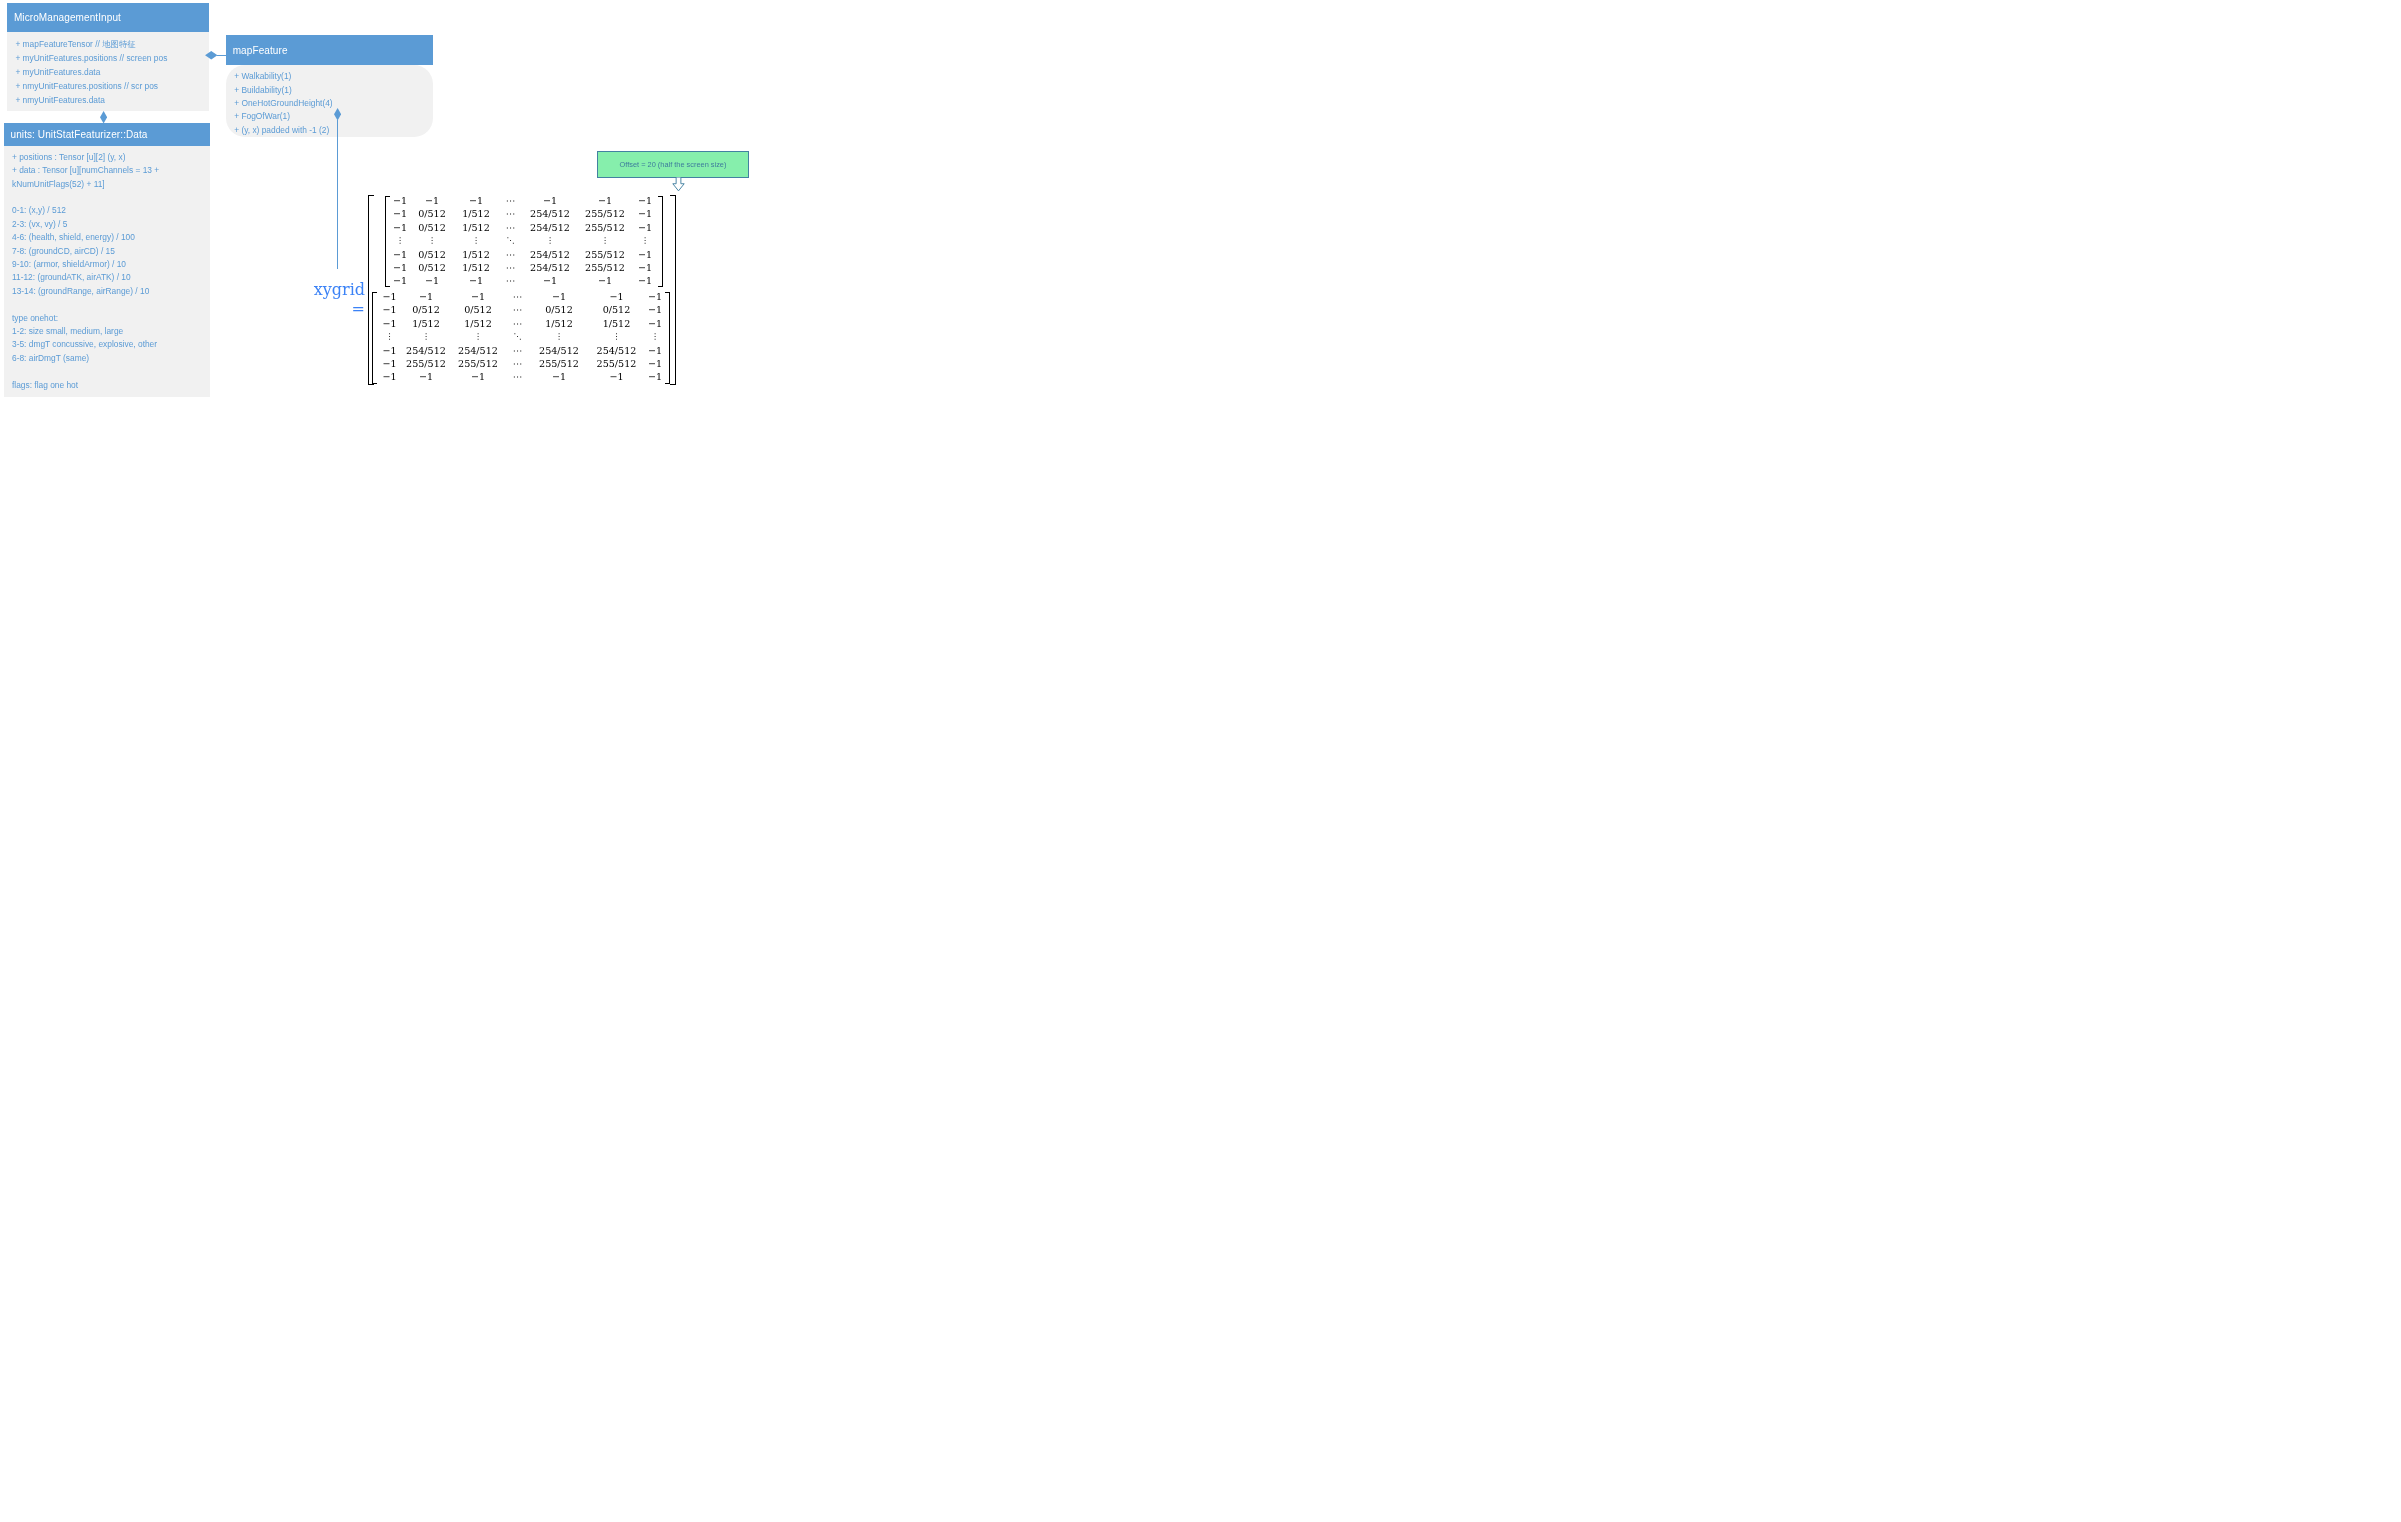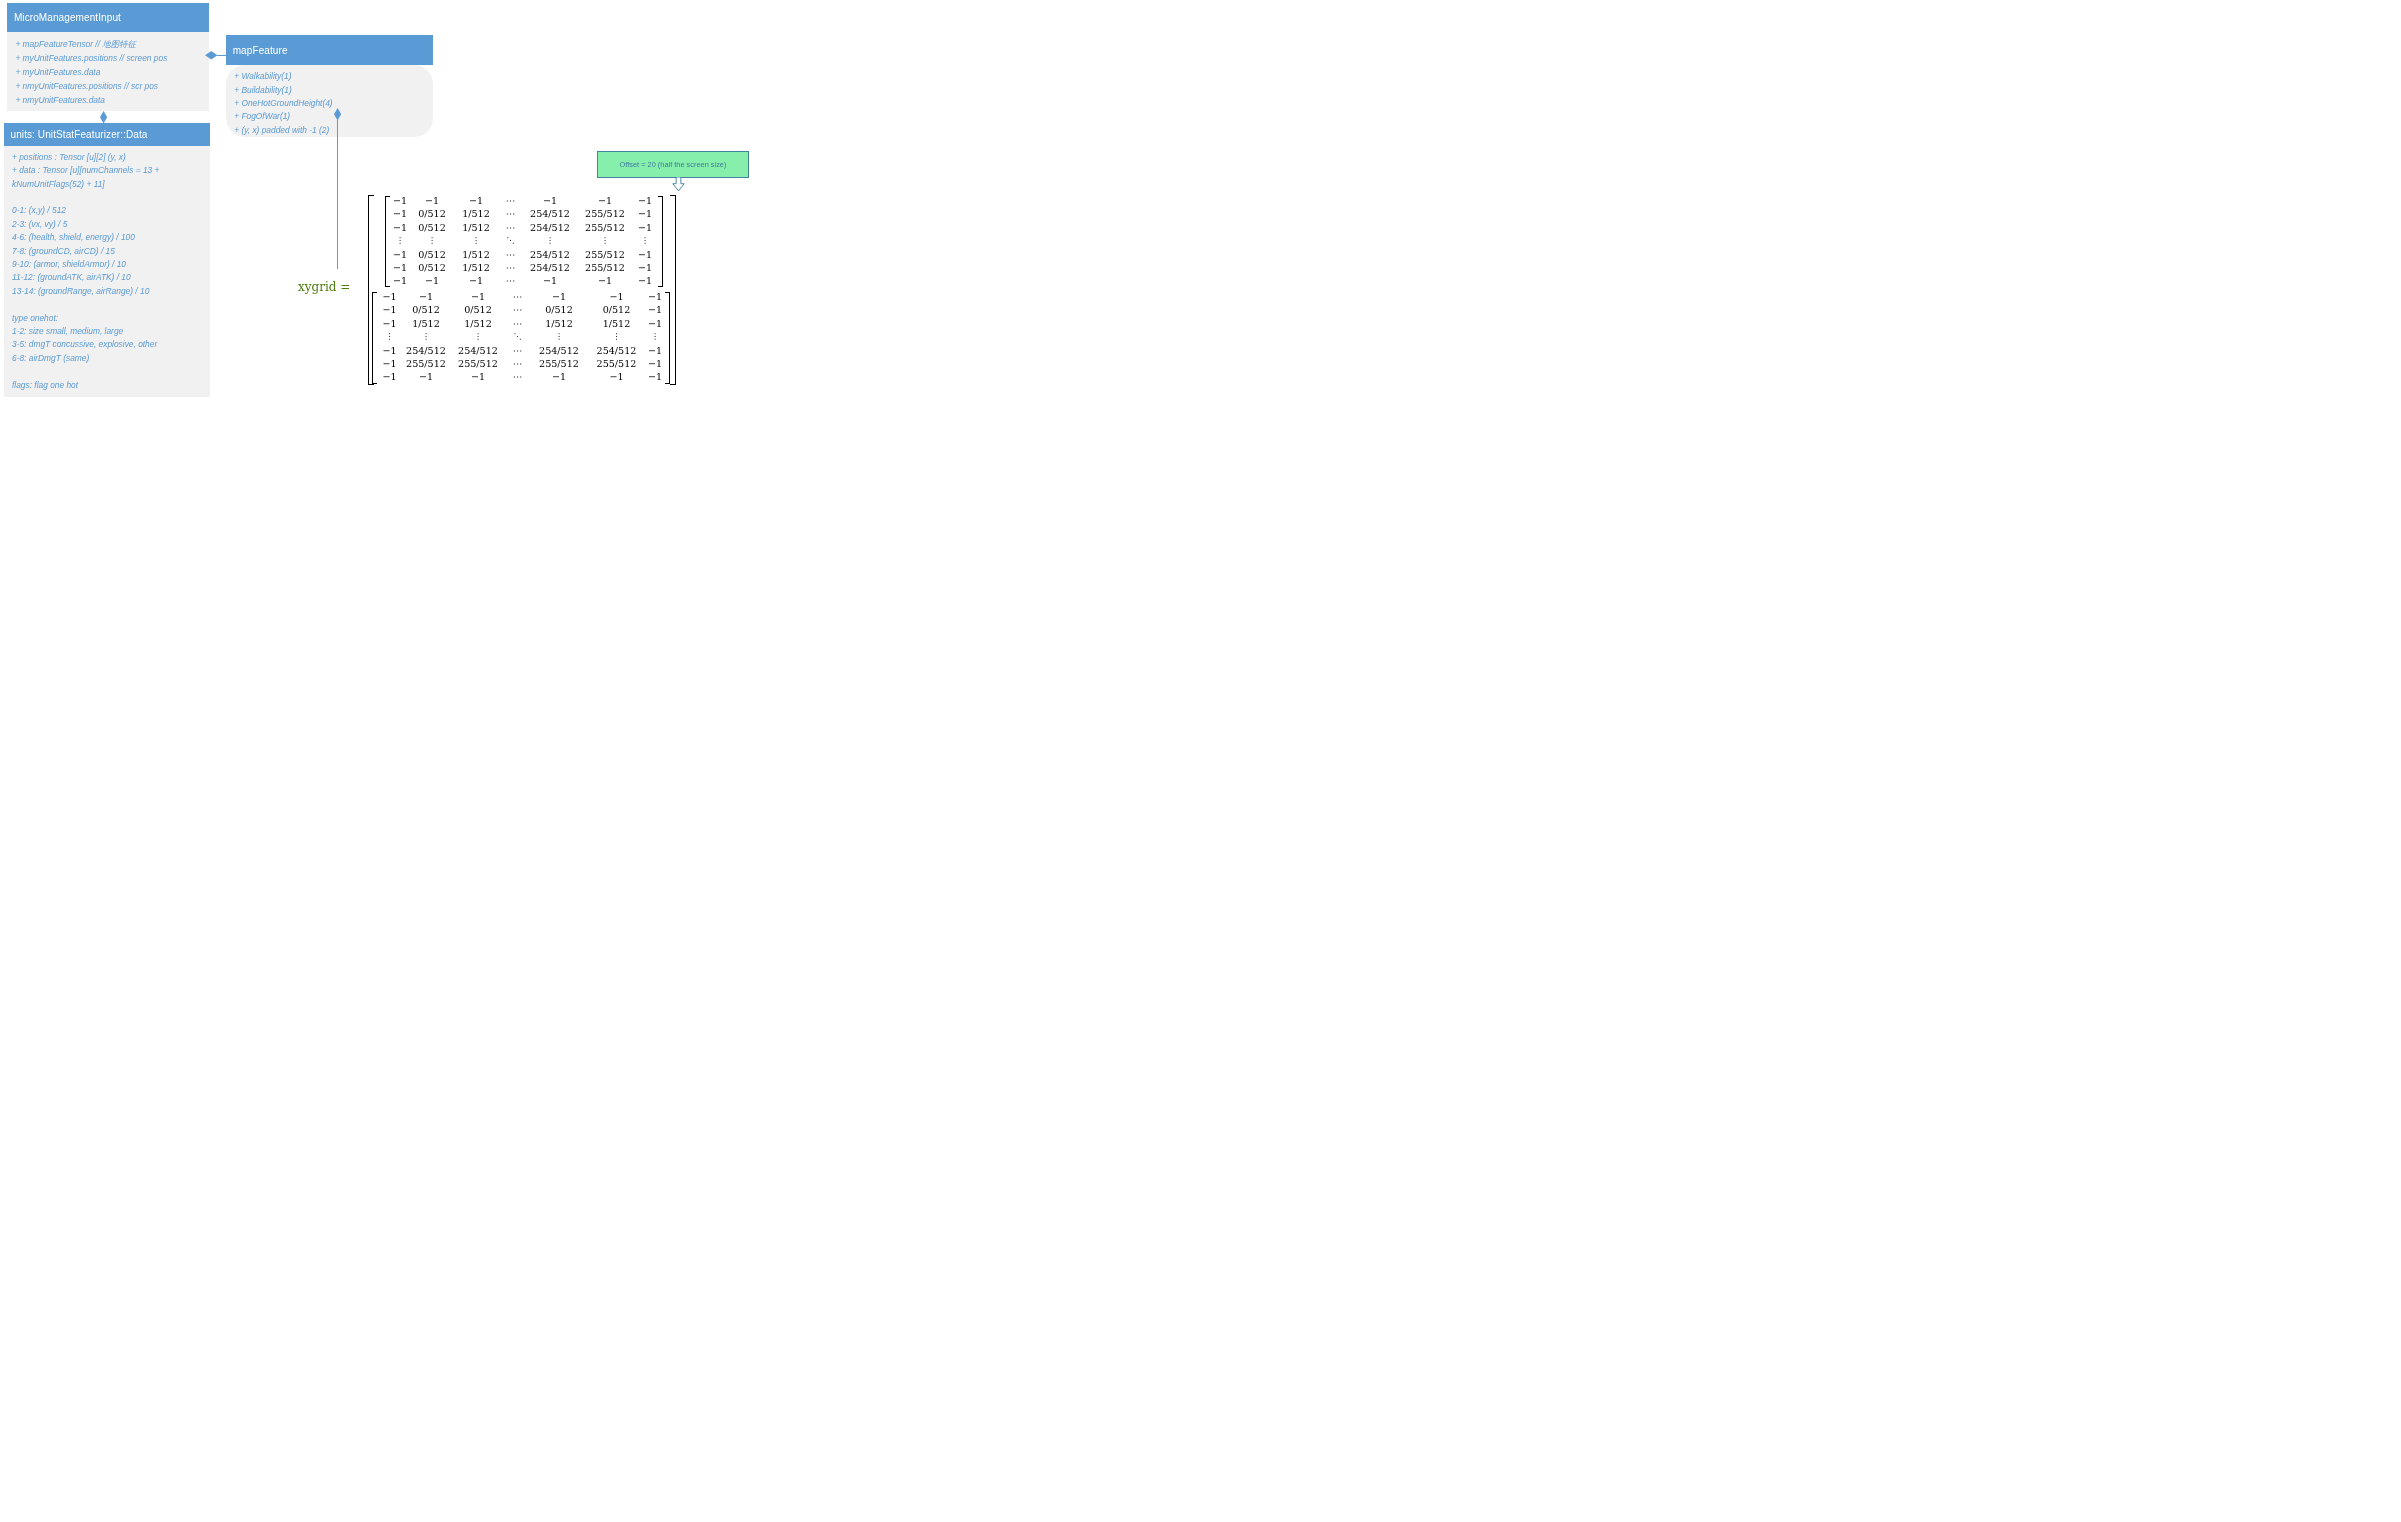--- a/index.html
+++ b/index.html
@@ -5,36 +5,36 @@
   html,body{margin:0;padding:0;background:#fff;}
   .canvas{position:relative;width:753px;height:428px;background:#fff;overflow:hidden;
           font-family:"Liberation Sans",sans-serif;}
 
   
   .cbox{position:absolute;}
   .cbox-header{background:#5b9bd5;color:#fff;display:flex;align-items:center;
                padding-left:6.7px;font-size:10px;letter-spacing:0.1px;}
   .cbox-body{background:#f1f1f1;color:#5b9bd5;padding:4.8px 2.9px 0 8.2px;
              font-size:8.4px;box-sizing:border-box;}
-  .cbox-body .item{line-height:14px;white-space:nowrap;font-style:italic;}
+  .cbox-body .item{line-height:14px;white-space:nowrap;}
   #box-map .cbox-body .item, #box-units .cbox-body .item{line-height:13.4px;}
 
   
   .conn-line{position:absolute;background:#5b9bd5;}
   svg{position:absolute;display:block;}
 
   
   .callout{position:absolute;left:597px;top:151px;width:152px;height:27px;
            border:1px solid #4381a1;background:#86efac;display:flex;align-items:center;
            justify-content:center;box-sizing:border-box;}
   .callout-text{color:#3e7c9c;font-size:7.4px;}
 
   
-  .eq-label{position:absolute;left:298px;top:280px;width:67px;
-            font-family:"DejaVu Serif","Liberation Serif",serif;font-size:12px;color:#4d7c0f;}
+  .eq-label{position:absolute;left:298px;top:280px;width:67px;text-align:right;
+            font-family:"DejaVu Serif","Liberation Serif",serif;font-size:16px;color:#3b82f6;}
   .obracket,.ibracket{position:absolute;box-sizing:border-box;border:0 solid #000;}
   .br-left{border-left-width:1.4px;border-top-width:1.4px;border-bottom-width:1.4px;}
   .br-right{border-right-width:1.4px;border-top-width:1.4px;border-bottom-width:1.4px;}
   .mgrid{position:absolute;font-family:"DejaVu Serif","Liberation Serif",serif;
          font-size:9.6px;color:#000;}
   .mrow{display:grid;}
   .m-top .mrow{grid-template-columns:20px 44px 44px 25px 54px 56px 24px;}
   .m-bottom .mrow{grid-template-columns:23px 50px 54px 25px 58px 57px 20px;}
   .mcell{line-height:13.4px;text-align:center;white-space:nowrap;}
   .mcell.dots{font-size:8.2px;}

